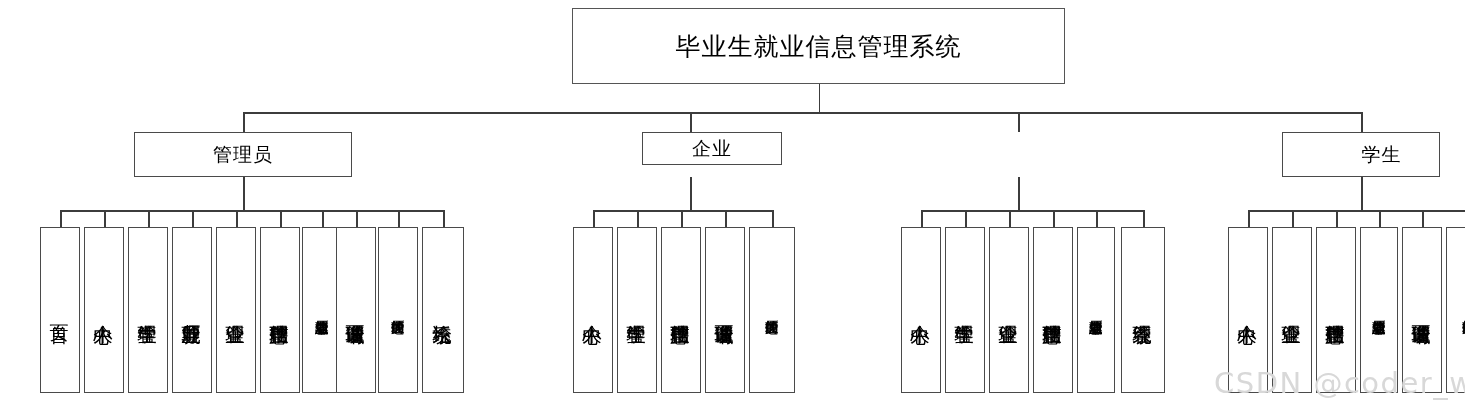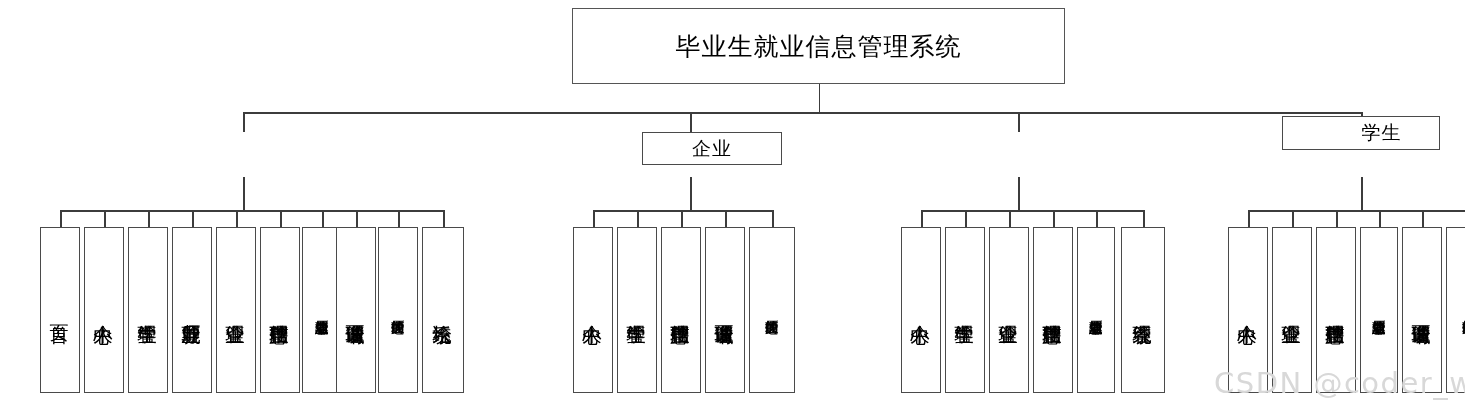--- a/index.html
+++ b/index.html
@@ -87,20 +87,23 @@
 <body>
 
 <div id="diagram">
 
   <div class="node root" style="left: 536px; top: 8px; width: 493px; height: 76px;">
       <span>毕业生就业信息管理系统</span>
     </div>
     <div class="connector v" style="left: 782.5px; top: 84px; height: 28px;"></div>
     <div class="connector h" style="left: 207px; top: 112px; width: 1118px;"></div>
     <div class="connector v" style="left: 207px; top: 112px; height: 20px;"></div>
+    <div class="node level2" style="left: 98px; top: 132px; width: 218px; height: 45px;">
+      <span>管理员</span>
+    </div>
     <div class="connector v" style="left: 207px; top: 177px; height: 33px;"></div>
     <div class="connector h" style="left: 24px; top: 210px; width: 383px;"></div>
     <div class="connector v" style="left: 24px; top: 210px; height: 17px;"></div>
     <div class="node leaf" style="left: 4px; top: 227px; width: 40px; height: 166px;">
       <span class="vtext">首页</span>
     </div>
     <div class="connector v" style="left: 68px; top: 210px; height: 17px;"></div>
     <div class="node leaf" style="left: 48px; top: 227px; width: 40px; height: 166px;">
       <span class="vtext">个人中心</span>
     </div>
@@ -183,21 +186,21 @@
     </div>
     <div class="connector v" style="left: 1060px; top: 210px; height: 17px;"></div>
     <div class="node leaf two-col" style="left: 1041px; top: 227px; width: 38px; height: 166px;">
       <span class="vtext">历届毕业生就业信息管理</span>
     </div>
     <div class="connector v" style="left: 1107px; top: 210px; height: 17px;"></div>
     <div class="node leaf" style="left: 1085px; top: 227px; width: 44px; height: 166px;">
       <span class="vtext">系统管理</span>
     </div>
     <div class="connector v" style="left: 1325px; top: 112px; height: 20px;"></div>
-    <div class="node level2" style="left: 1246px; top: 116px; width: 158px; height: 34px; padding-left: 41px;">
+    <div class="node level2" style="left: 1246px; top: 132px; width: 158px; height: 45px; padding-left: 41px;">
       <span>学生</span>
     </div>
     <div class="connector v" style="left: 1325px; top: 177px; height: 33px;"></div>
     <div class="connector h" style="left: 1212px; top: 210px; width: 221px;"></div>
     <div class="connector v" style="left: 1212px; top: 210px; height: 17px;"></div>
     <div class="node leaf" style="left: 1192px; top: 227px; width: 40px; height: 166px;">
       <span class="vtext">个人中心</span>
     </div>
     <div class="connector v" style="left: 1256px; top: 210px; height: 17px;"></div>
     <div class="node leaf" style="left: 1236px; top: 227px; width: 40px; height: 166px;">

